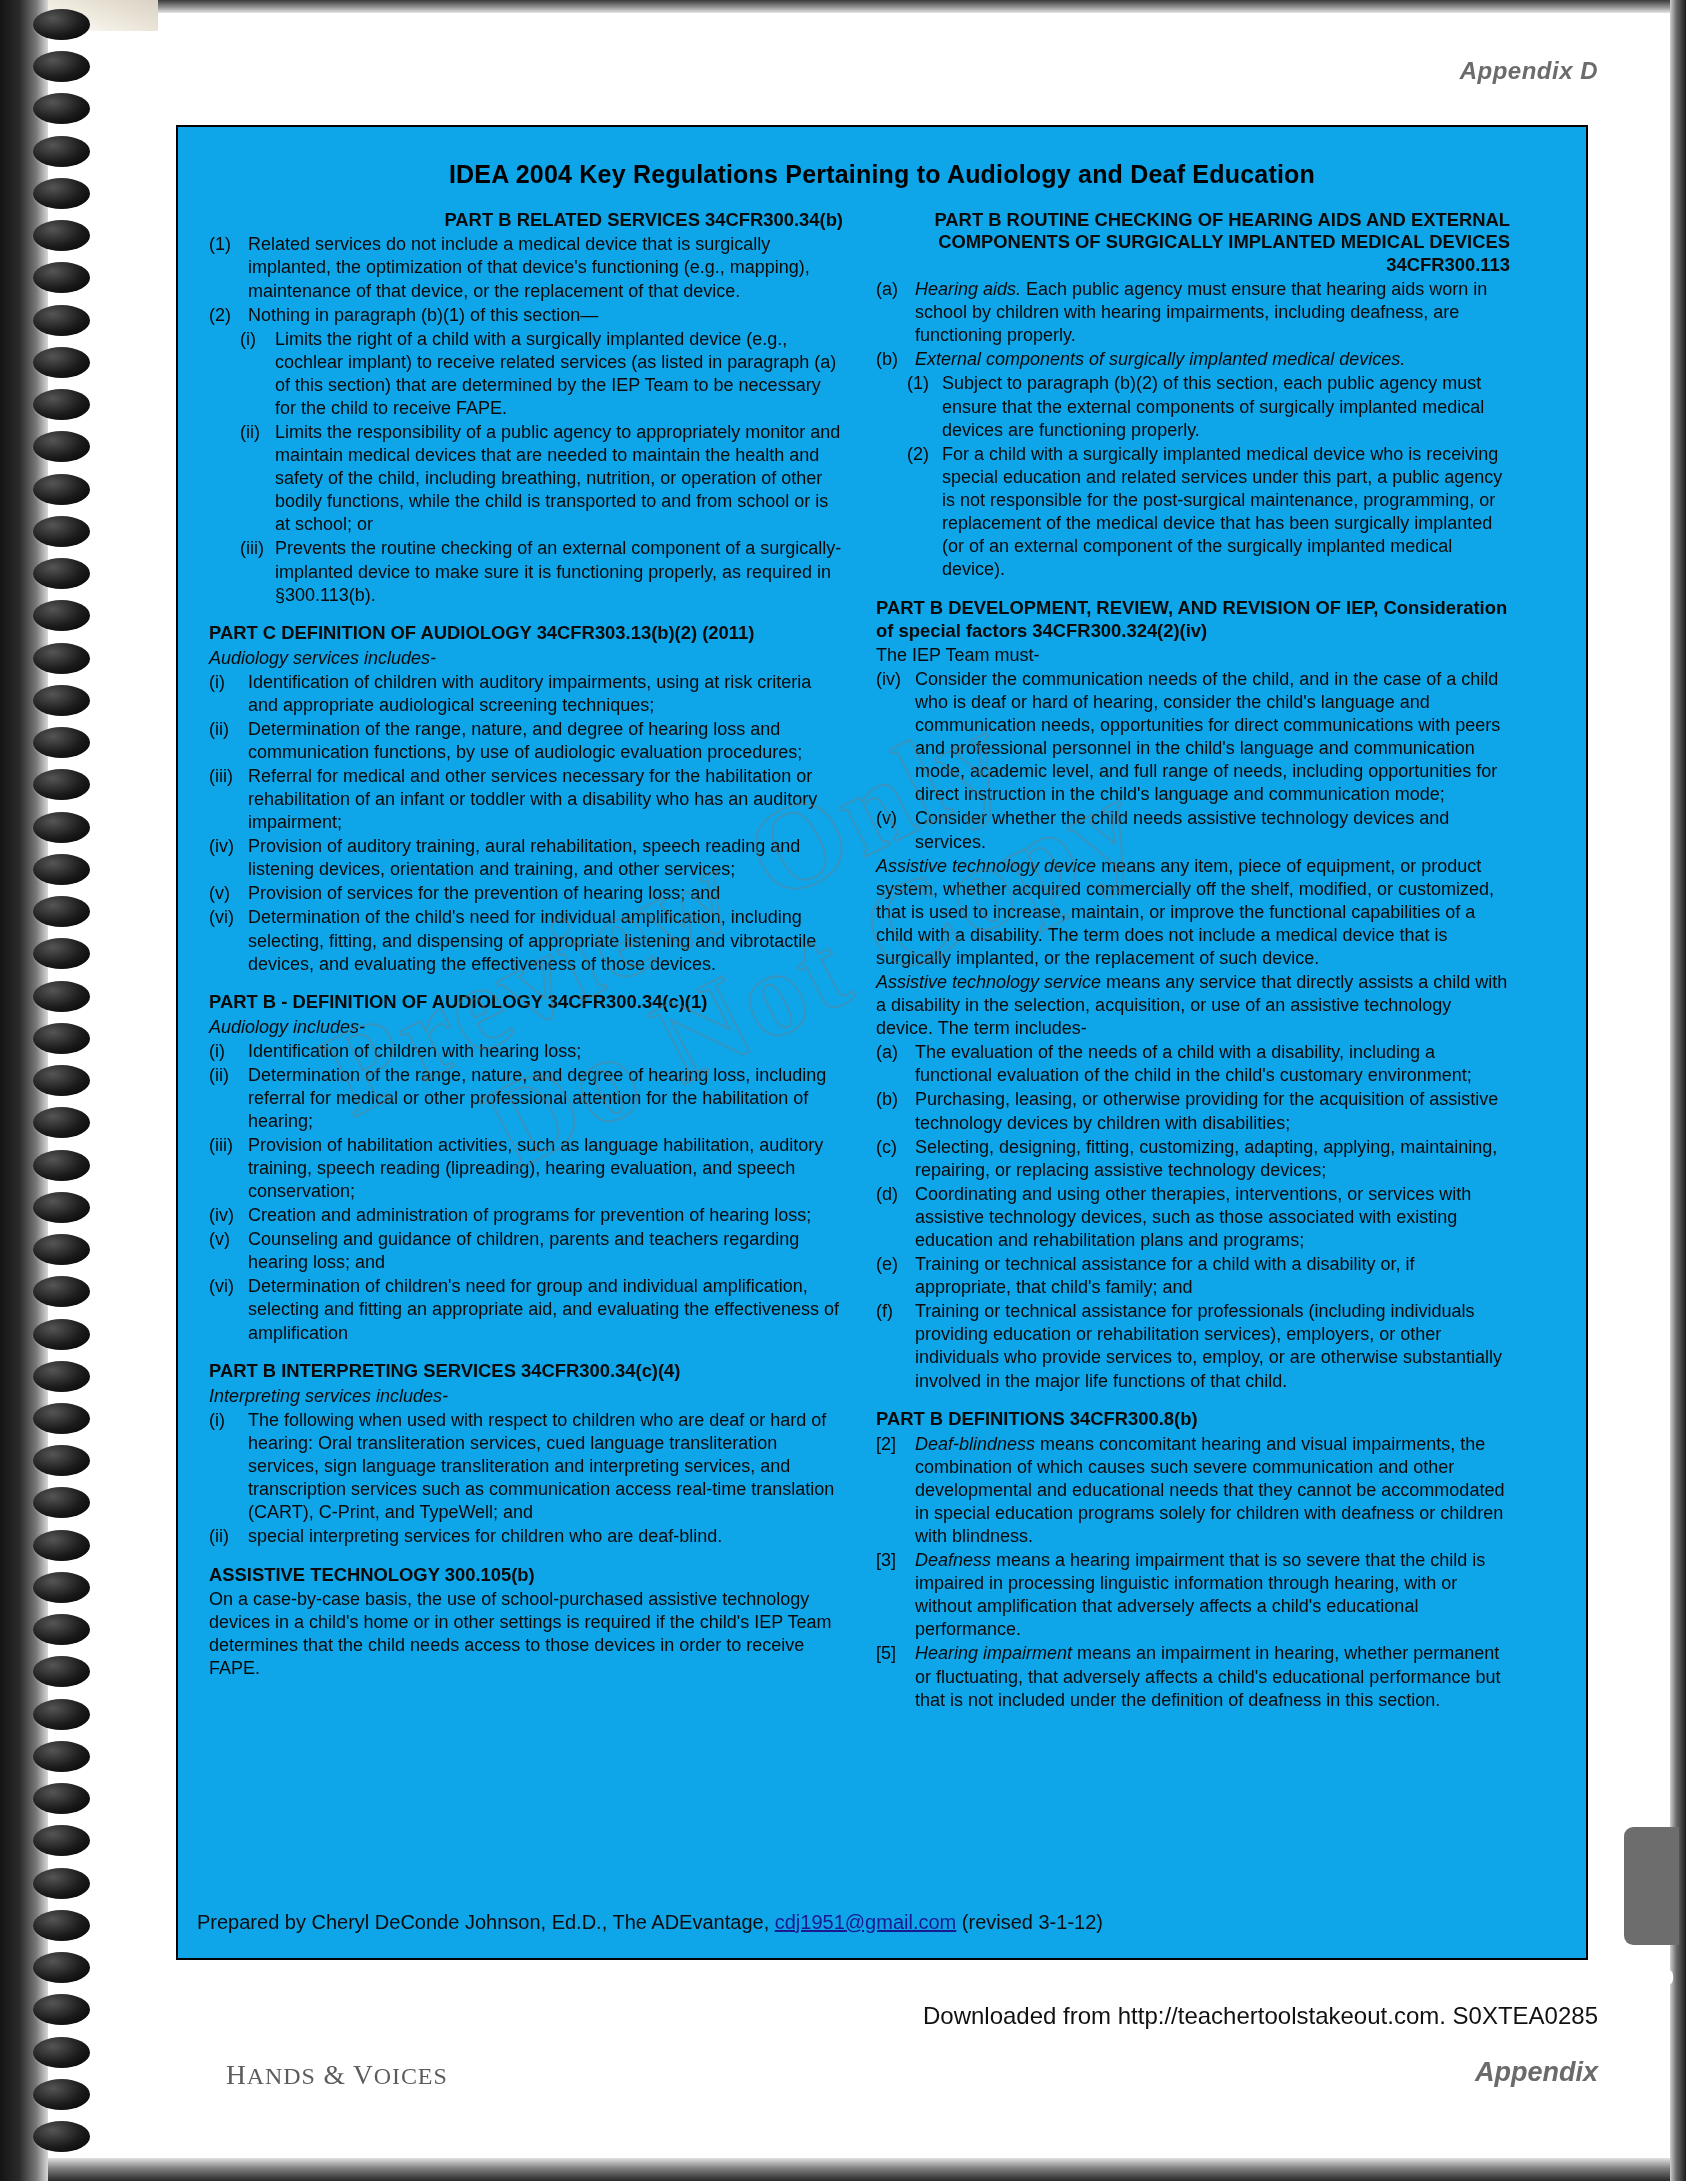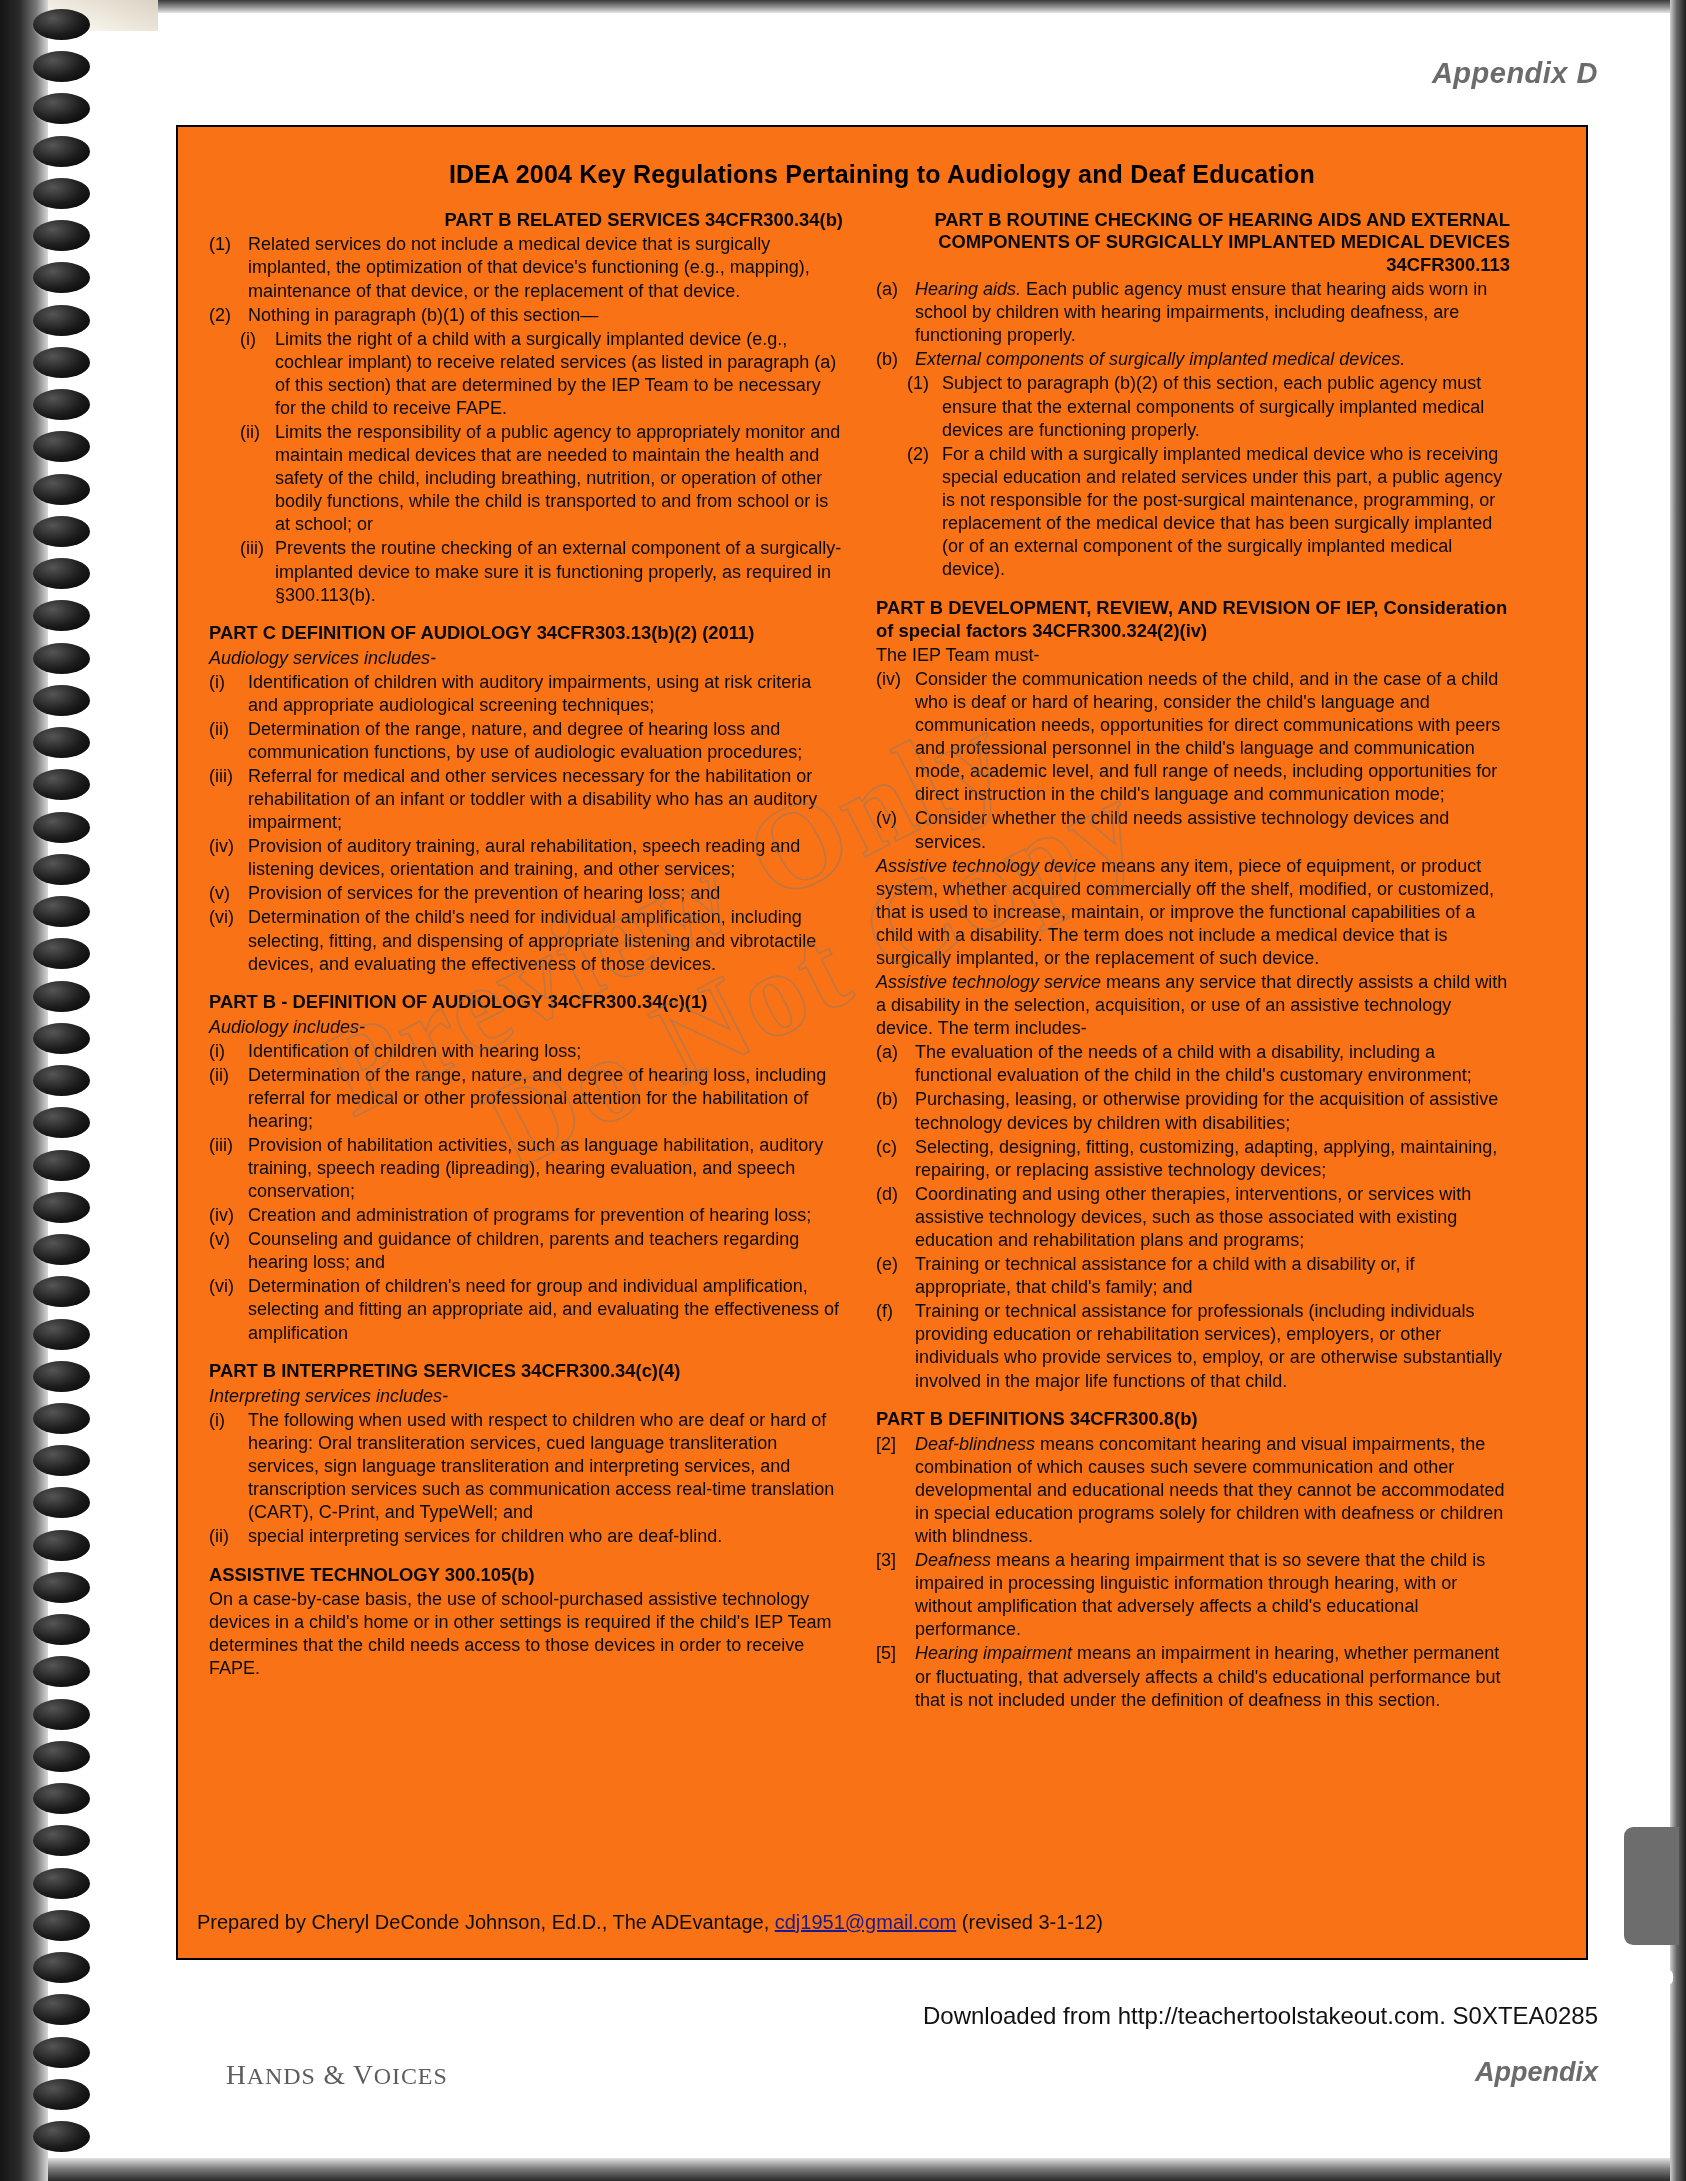--- a/index.html
+++ b/index.html
@@ -68,21 +68,21 @@
     width: 57px; height: 31px;
     border-radius: 50% / 50%;
     background: radial-gradient(ellipse at 35% 30%, #555 0%, #1b1b1b 55%, #000 100%);
     box-shadow: 0 1.8px 1.8px rgba(255,255,255,0.18);
   }
 
   
   .appendix-top {
     position: absolute;
     right: 88px; top: 57px;
-    font-size: 29px;
+    font-size: 24px;
     font-weight: bold;
     font-style: italic;
     color: #6b6b6b;
     letter-spacing: 0.5px;
     margin-left: 32px;
   }
   .downloaded {
     position: absolute;
     right: 88px; top: 2002px;
     font-size: 24px;
@@ -122,21 +122,21 @@
     font-weight: bold;
     letter-spacing: 0.9px;
   }
 
   
   #frame {
     position: absolute;
     left: 176px; top: 125px;
     width: 1412px; height: 1835px;
     border: 2.8px solid #000;
-    background: #f97316;
+    background: #0ea5e9;
     box-sizing: border-box;
   }
   #doc-title {
     text-align: center;
     font-size: 25px;
     font-weight: bold;
     color: #000;
     margin: 33px 0 20px 0;
     letter-spacing: 0.2px;
   }

